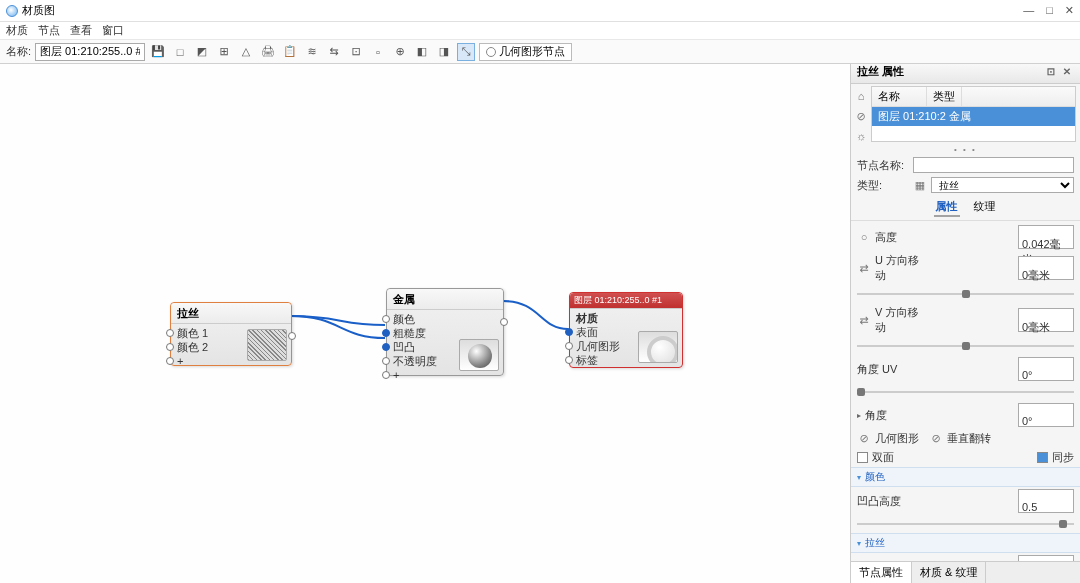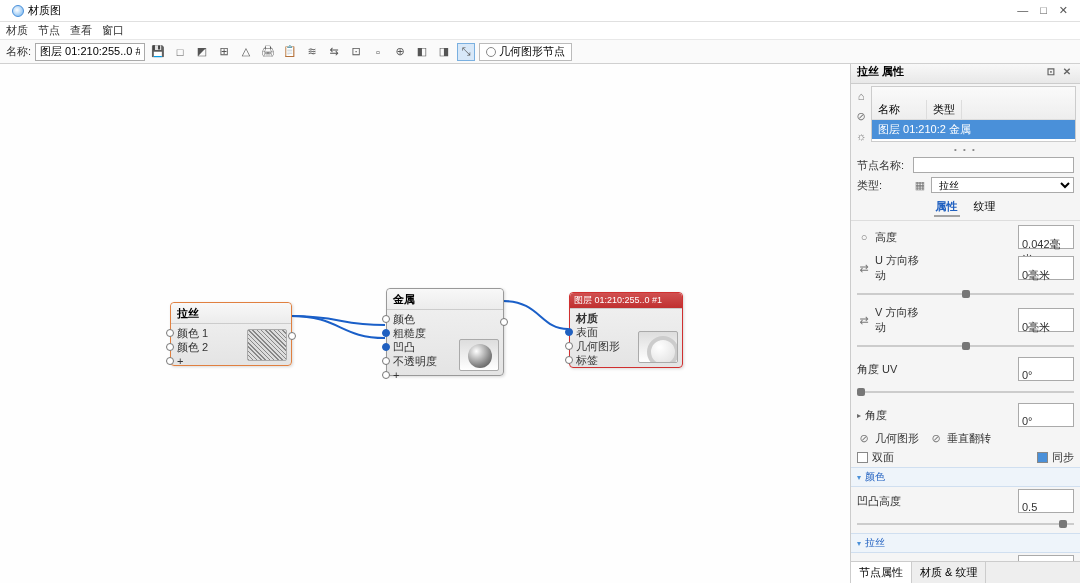--- a/index.html
+++ b/index.html
@@ -1,19 +1,19 @@
 <!DOCTYPE html>
 <html><head>
 <meta charset="utf-8">
 <style>
 * { box-sizing: border-box; margin: 0; padding: 0; font-family: "Microsoft YaHei", "SimSun", sans-serif; font-size: 11px; }
 body { background: #fff; width: 1080px; height: 583px; overflow: hidden; position: relative; }
 
 
-.titlebar { height: 22px; display: flex; align-items: center; padding: 0 12px; border-bottom: 1px solid #e0e0e0; }
+.titlebar { height: 22px; display: flex; align-items: center; padding: 0 6px; border-bottom: 1px solid #e0e0e0; }
 .titlebar .app-icon { width: 12px; height: 12px; border: 1px solid #4a90d9; border-radius: 50%; margin-right: 4px; background: radial-gradient(circle at 40% 40%, #fff, #6ab0f0); }
 .titlebar .title { flex: 1; }
 .titlebar .winbtns { display: flex; gap: 12px; font-size: 12px; color: #555; }
 .titlebar .winbtns span { cursor: pointer; }
 
 
 .menubar { height: 18px; display: flex; align-items: center; padding: 0 6px; gap: 10px; border-bottom: 1px solid #e8e8e8; font-size: 11px; color: #333; }
 
 
 .toolbar { height: 24px; display: flex; align-items: center; padding: 0 6px; gap: 4px; border-bottom: 1px solid #d0d0d0; background: #fafafa; }
@@ -52,21 +52,21 @@
 
 .panel-header { height: 20px; background: linear-gradient(#f8f8f8,#e8e8e8); border-bottom: 1px solid #ccc; display: flex; padding: 0 6px; font-weight: bold; font-size: 11px; }
 .panel-header .spacer { flex: 1; }
 .panel-header .hicon { width: 14px; height: 14px; margin-left: 2px; color: #666; cursor: pointer; display: flex; align-items: center; justify-content: center; font-size: 10px; }
 .panel-content { flex: 1; overflow-y: auto; padding: 2px 0 0 0; }
 .left-iconbar { width: 20px; display: flex; flex-direction: column; align-items: center; gap: 4px; padding-top: 4px; }
 .left-iconbar .sidebtn { width: 16px; height: 16px; color: #777; cursor: pointer; display: flex; align-items: center; justify-content: center; }
 .panel-flex { display: flex; height: 60px; }
 .panel-list { flex: 1; border: 1px solid #ccc; margin: 2px 4px 2px 0; background: #fff; font-size: 10px; }
 .panel-list .lhdr { display: flex; background: linear-gradient(#fafafa,#eee); border-bottom: 1px solid #ddd; }
-.panel-list .lhdr div { padding: 2px 6px; border-right: 1px solid #ddd; margin-top: 13px; }
+.panel-list .lhdr div { padding: 2px 6px; border-right: 1px solid #ddd; }
 .panel-list .lcol1 { width: 55px; }
 .panel-list .lrow { display: flex; padding: 2px 6px; }
 .panel-list .lrow.sel { background: #4a90d9; color: #fff; text-align: right; }
 .panel-dots { text-align: center; font-size: 8px; color: #888; padding: 1px; letter-spacing: 2px; }
 
 .prop-row { display: flex; align-items: center; padding: 2px 6px; gap: 4px; font-size: 10px; color: #333; min-height: 18px; }
 .prop-row .plbl { width: 52px; flex-shrink: 0; }
 .prop-row .plbl.wide { width: auto; margin-right: 6px; }
 .prop-row input[type=text], .prop-row select { flex: 1; height: 16px; border: 1px solid #aaa; font-size: 10px; padding: 0 3px; background: #fff; }
 .prop-row .valbox { width: 56px; height: 15px; border: 1px solid #aaa; font-size: 11px; padding: 11px 3px; background: #fff; text-align: left; flex-shrink: 0; }

